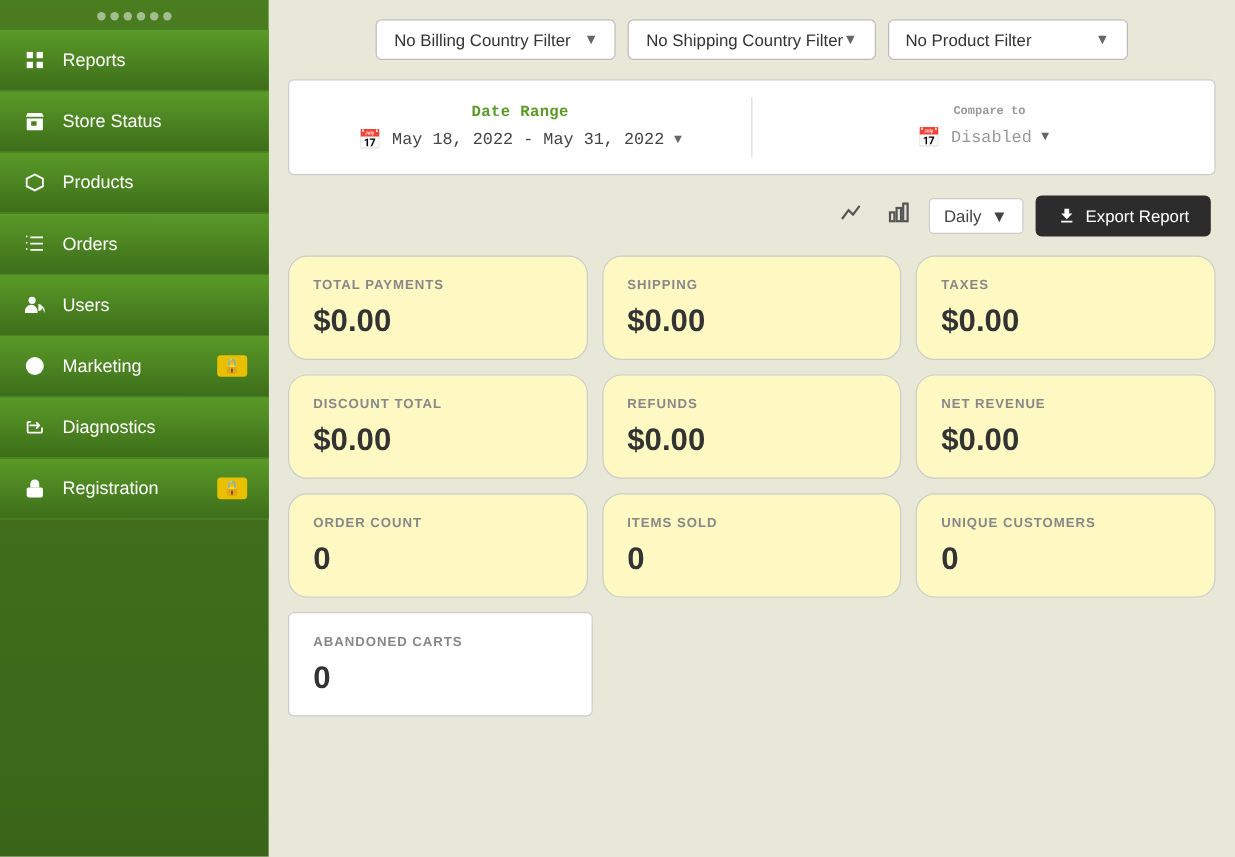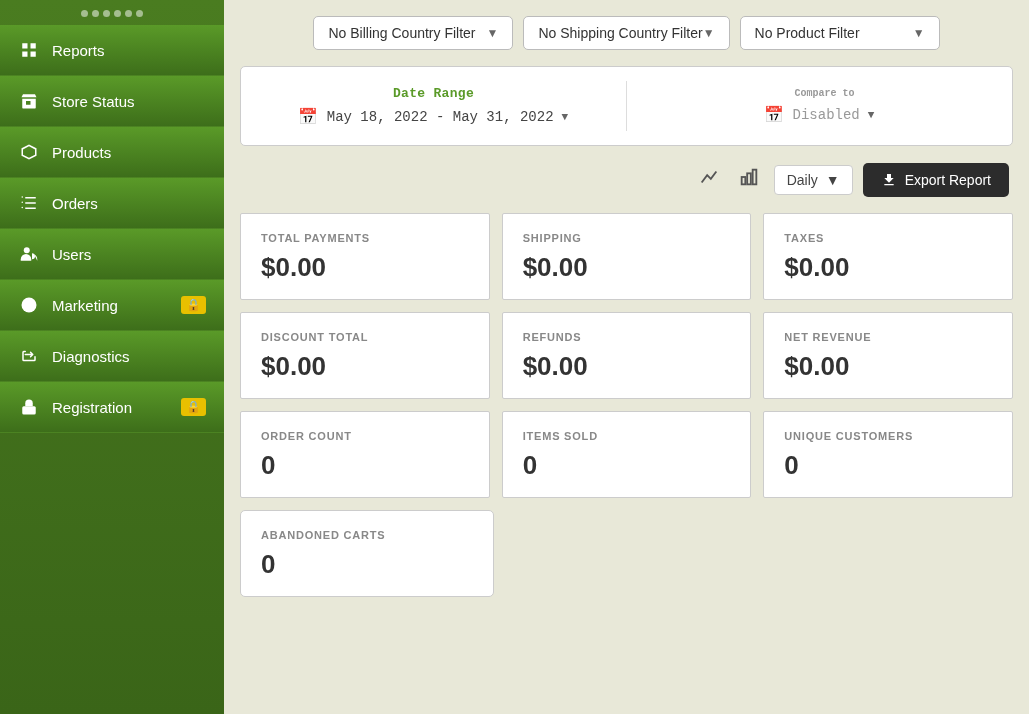--- a/index.html
+++ b/index.html
@@ -190,23 +190,23 @@
       font-weight: 500;
     }
 
     
     .stats-grid {
       display: grid;
       grid-template-columns: repeat(3, 1fr);
       gap: 12px;
     }
     .stat-card {
-      background: #ffffff;
+      background: #fef9c3;
       border: 1.5px solid #ccc;
-      border-radius: 2px;
+      border-radius: 16px;
       padding: 18px 20px 16px;
     }
     .stat-label {
       font-size: 11px;
       font-weight: 700;
       color: #888;
       letter-spacing: 0.8px;
       text-transform: uppercase;
       margin-bottom: 8px;
     }

